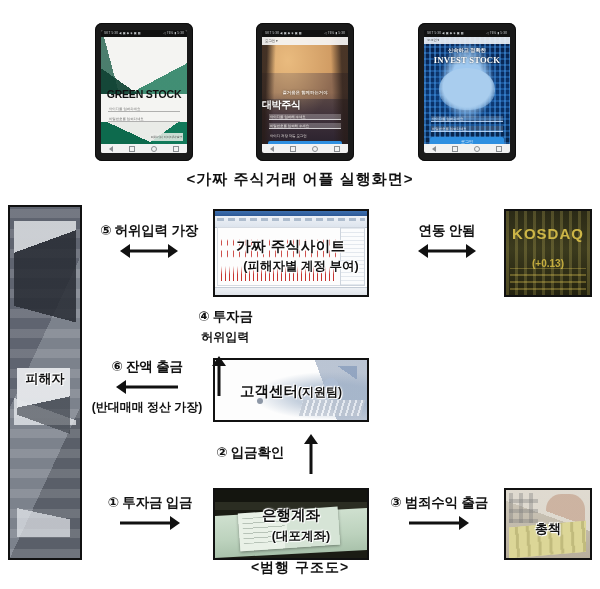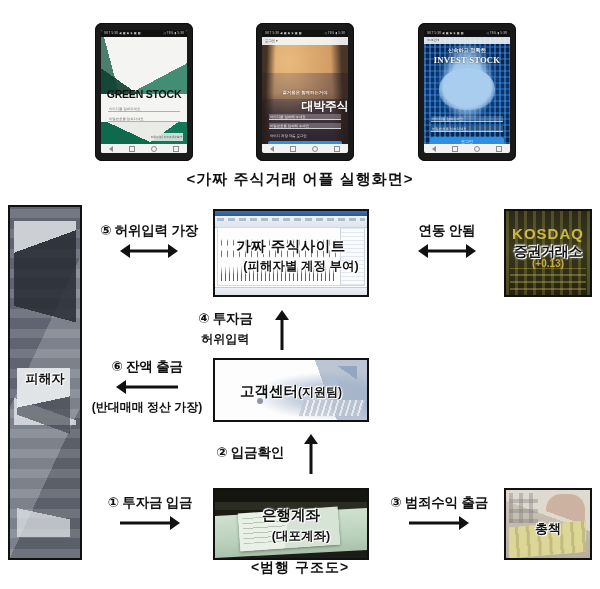--- a/index.html
+++ b/index.html
@@ -148,21 +148,21 @@
       linear-gradient(268deg, rgba(40,28,24,.8) 8%, transparent 20%),
       linear-gradient(to bottom, transparent 52%, rgba(40,30,50,.55) 75%, rgba(30,24,40,.8) 100%);
   }
   .p2 .cap1{
     position:absolute; left:0; right:0; top:49%;
     text-align:center; font-size:4.4px; color:#f3e9df; font-weight:bold;
     text-shadow:0 0 2px rgba(0,0,0,.6);
   }
   .p2 .cap2{
     position:absolute; left:0; right:0; top:55%;
-    text-align:right; font-size:12px; color:#fff; font-weight:bold;
+    text-align:left; font-size:10px; color:#fff; font-weight:bold;
     letter-spacing:-.4px; text-shadow:0 0 2px rgba(0,0,0,.6);
   }
   .p2 .topbar{
     position:absolute; top:7px; left:0; right:0; height:8px;
     background:rgba(245,245,245,.92); font-size:3.4px; line-height:8px;
     color:#333; padding-left:3px; box-sizing:border-box;
   }
 
   
   .p3 .screen { background: #04122c; }
@@ -580,21 +580,20 @@
   <div class="quotepane"></div>
   <div class="statusbar2"></div>
   <div class="lbl">가짜 주식사이트</div>
   <div class="sub">(피해자별 계정 부여)</div>
 </div>
 
 <div class="node" id="exchange-node">
   <div class="kosdaq">KOSDAQ</div>
   <div class="delta">(+0.13)</div>
   <div class="rows"></div>
-  <div class="lbl">증권거래소</div>
 </div>
 
 <div class="node" id="callcenter-node">
   <div class="photo"></div>
   <div class="headset"></div>
   <div class="kbd"></div>
   <div class="dot"></div>
   <div class="lbl"><span>고객센터</span><span class="small">(지원팀)</span></div>
 </div>
 
@@ -628,21 +627,21 @@
   <div class="txt">
     <span>연동 안됨</span>
   </div>
   <div class="arrow both" style="width:58px;">
     <span class="head h1"></span>
     <span class="shaft"></span>
     <span class="head h2"></span>
   </div>
 </div>
 
-<div class="flow vert-inline" id="flow-4" style="left:198px; top:308px;">
+<div class="flow vert-inline" id="flow-4" style="left:198px; top:308px;flex-direction:column;">
   <div class="labelcol">
     <div class="txt">
       <span>④</span>
       <span>투자금</span>
     </div>
     <div class="sub">허위입력</div>
   </div>
   <div class="arrow up" style="margin-left:12px;">
     <span class="head"></span>
     <span class="shaft"></span>

